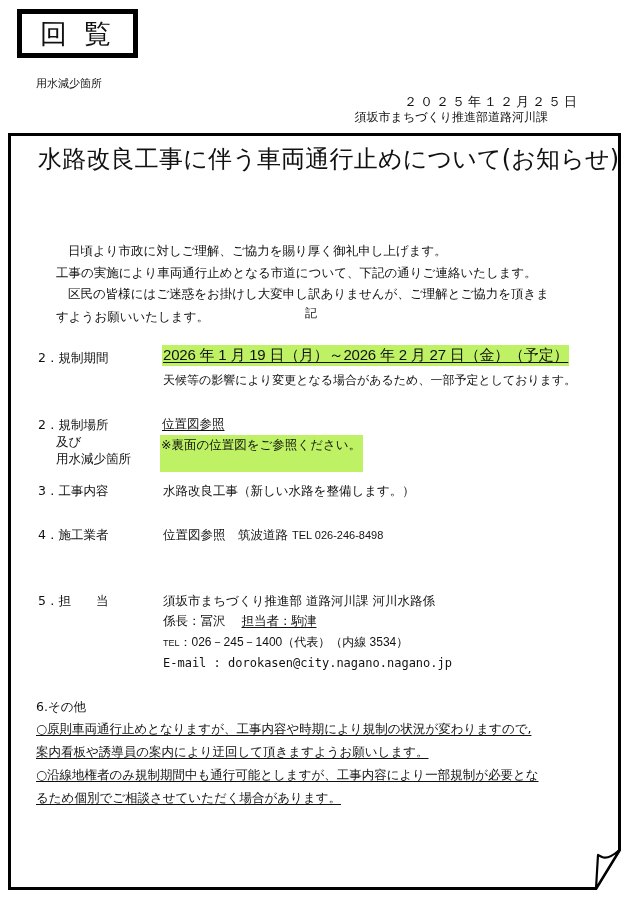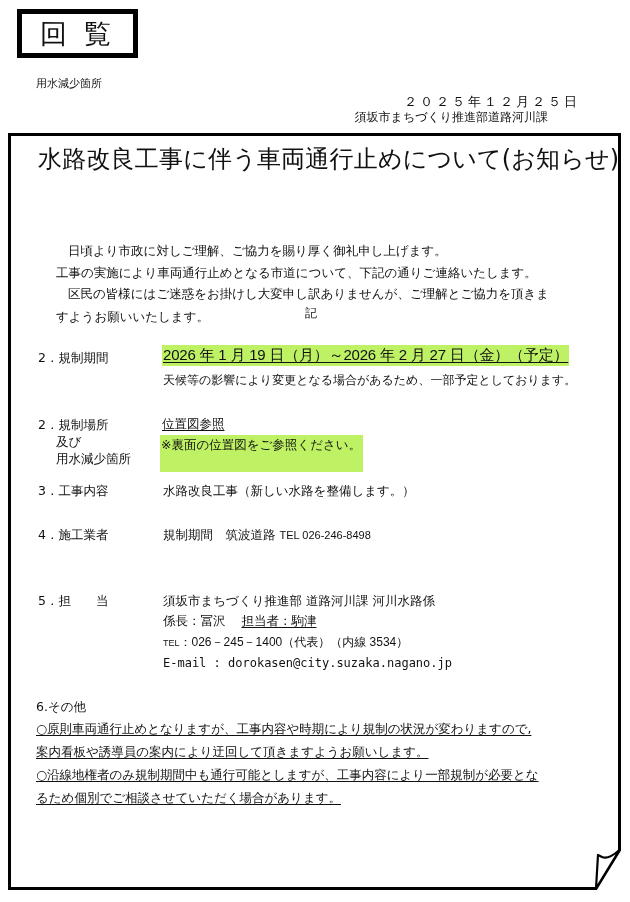--- a/index.html
+++ b/index.html
@@ -136,33 +136,33 @@
   <span class="indent">用水減少箇所</span>
 </div>
 <div class="abs val s2-val u">位置図参照</div>
 <div class="abs s2-note hl">※裏面の位置図をご参照ください。</div>
 
 <div class="abs label s3-label">3．工事内容</div>
 <div class="abs val s3-val">水路改良工事（新しい水路を整備します。）</div>
 
 <div class="abs label s4-label">4．施工業者</div>
 <div class="abs val s4-val">
-  <span>規制期間　筑波道路</span>
+  <span>位置図参照　筑波道路</span>
   <span class="tel">TEL 026-246-8498</span>
 </div>
 
 <div class="abs label s5-label">5．担　　当</div>
 <div class="abs val s5-l1">須坂市まちづくり推進部 道路河川課 河川水路係</div>
 <div class="abs val s5-l2">
   <span>係長：冨沢</span>
   <span style="display:inline-block;width:8px;"></span>
   <span class="u">担当者：駒津</span>
 </div>
 <div class="abs s5-l3 cond">
   <span class="small-tel">TEL</span><span>：026－245－1400（代表）（内線 3534）</span>
 </div>
-<div class="abs s5-l4 mono">E-mail : dorokasen@city.suzaka.nagano.jp</div>
+<div class="abs s5-l4 mono">E-mail : dorokasen@city.nagano.nagano.jp</div>
 
 <div class="abs s6-title">6.その他</div>
 <div class="abs s6-line s6-l1 u">○原則車両通行止めとなりますが、工事内容や時期により規制の状況が変わりますので,</div>
 <div class="abs s6-line s6-l2 u">案内看板や誘導員の案内により迂回して頂きますようお願いします。</div>
 <div class="abs s6-line s6-l3 u">○沿線地権者のみ規制期間中も通行可能としますが、工事内容により一部規制が必要とな</div>
 <div class="abs s6-line s6-l4 u">るため個別でご相談させていただく場合があります。</div>
 
 </body></html>

